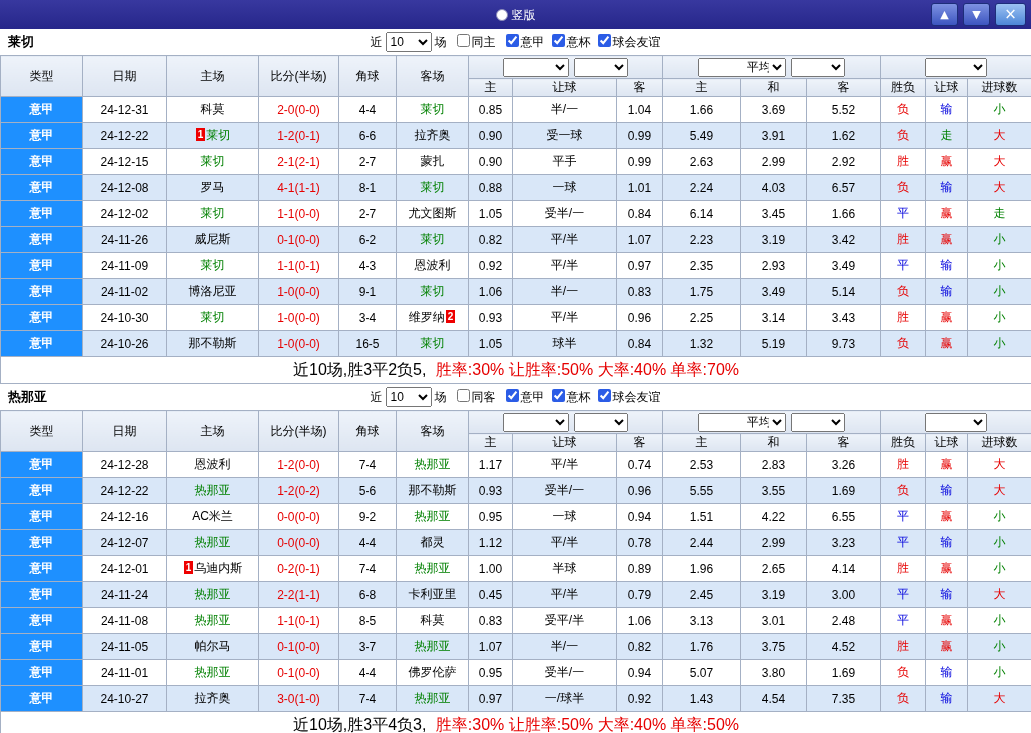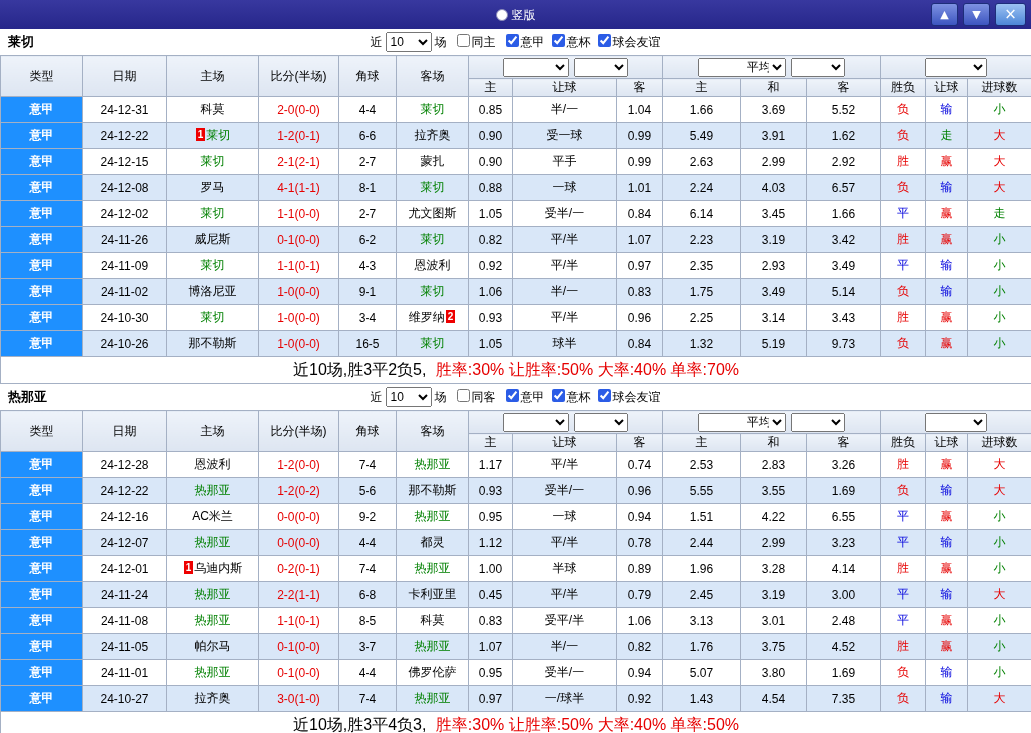--- a/index.html
+++ b/index.html
@@ -503,21 +503,21 @@
             <td class="league-cell">意甲</td>
             <td>24-12-01</td>
             <td class="team-cell"><span class="badge">1</span><span>乌迪内斯</span></td>
             <td class="score-cell">0-2(0-1)</td>
             <td>7-4</td>
             <td class="team-cell"><span class="hl-team">热那亚</span></td>
             <td>1.00</td>
             <td>半球</td>
             <td>0.89</td>
             <td>1.96</td>
-            <td>3.28</td>
+            <td>2.65</td>
             <td>4.14</td>
             <td class="t-red">胜</td>
             <td class="t-red">赢</td>
             <td class="t-green">小</td>
           </tr>
           <tr class="stripe">
             <td class="league-cell">意甲</td>
             <td>24-11-24</td>
             <td class="team-cell"><span class="hl-team">热那亚</span></td>
             <td class="score-cell">2-2(1-1)</td>

